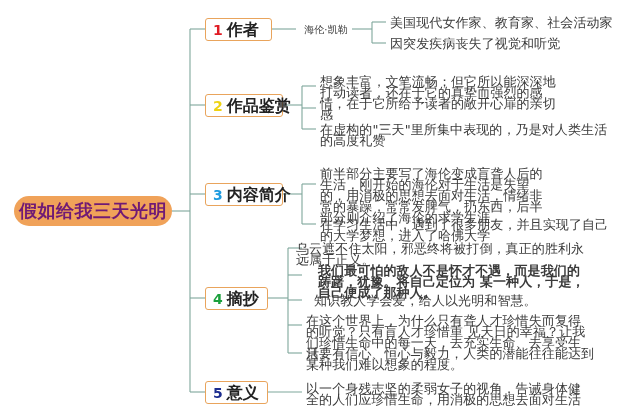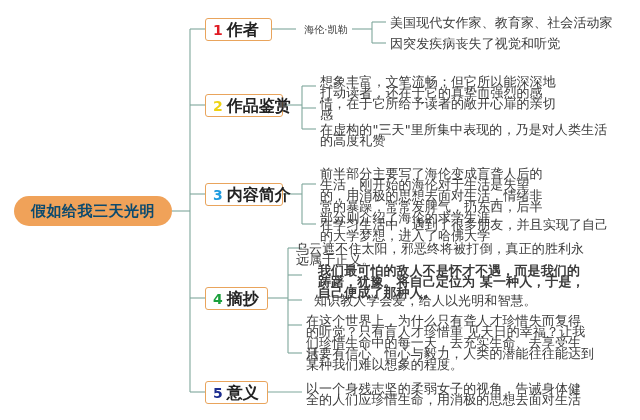--- a/index.html
+++ b/index.html
@@ -39,23 +39,23 @@
     width: 158px;
     height: 30px;
     background: #F0A259;
     border-radius: 15px;
     display: flex;
     align-items: center;
     justify-content: center;
     box-sizing: border-box;
   }
   .root-node .root-label {
-    font-size: 15px;
+    font-size: 18px;
     font-weight: bold;
-    color: #0c4a6e;
+    color: #701a75;
     letter-spacing: 0.5px;
     white-space: nowrap;
     font-family: Liberation Serif, serif;
   }
 
   
   .branch-node {
     position: absolute;
     height: 23px;
     background: #ffffff;

